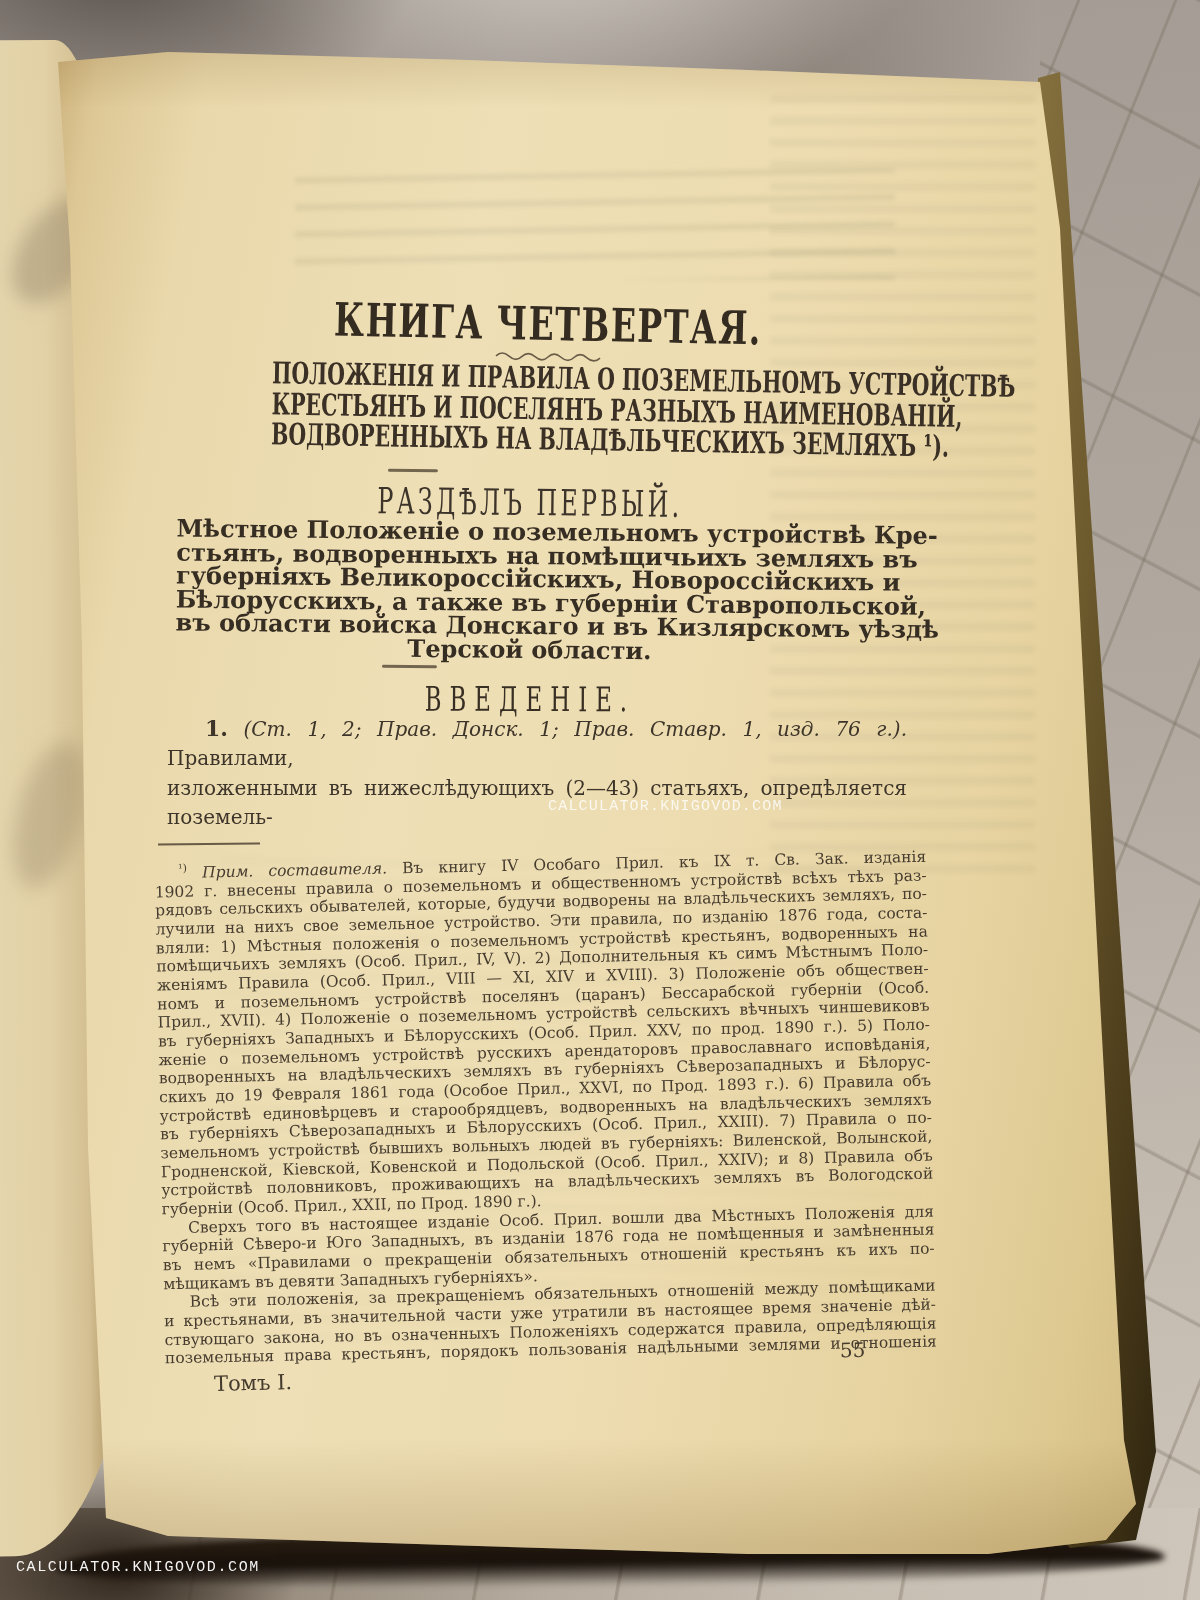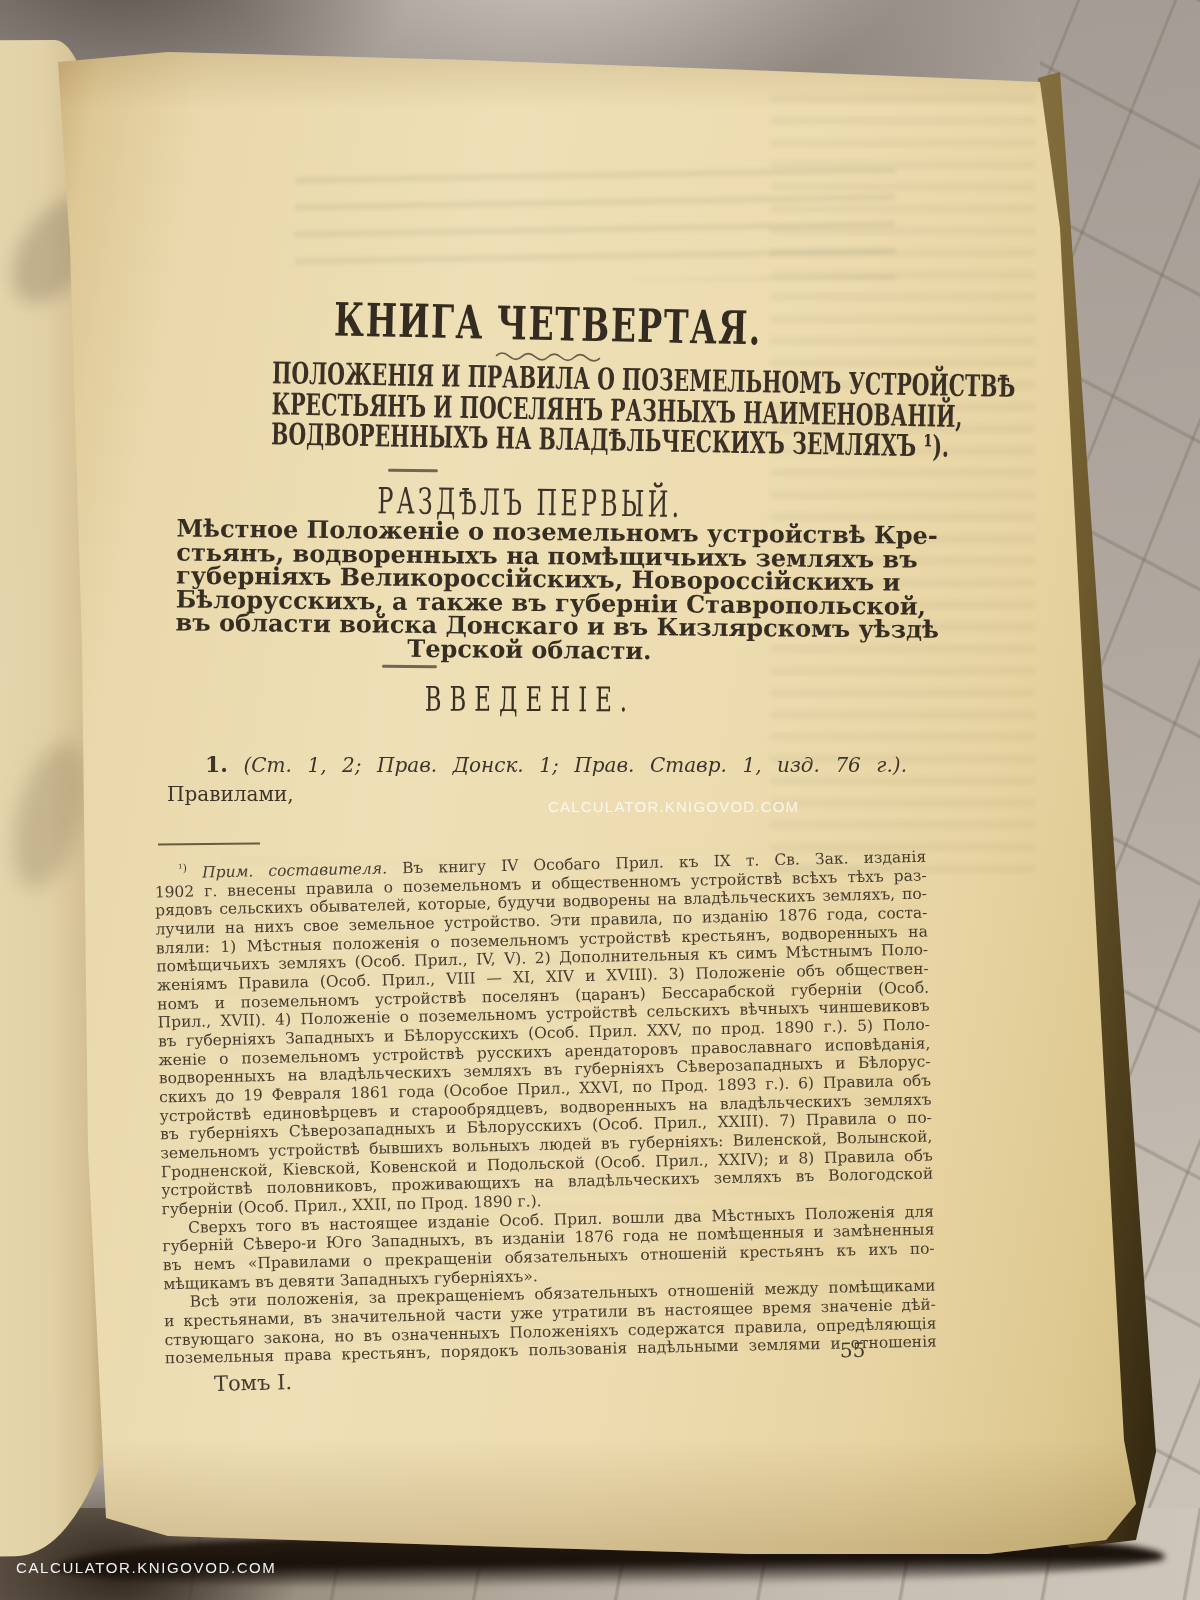--- a/index.html
+++ b/index.html
@@ -70,41 +70,41 @@
   .dash1{left:388px;top:469px;width:50px;transform:rotate(.8deg);}
   .dash2{left:382px;top:665px;width:55px;transform:rotate(.3deg);}
   .t-razdel{left:150px;top:482px;width:760px;text-align:center;font-size:36px;letter-spacing:5px;
     white-space:nowrap;color:#3c332a;transform:rotate(.7deg) scaleX(.66);}
   .t-lead{left:176px;top:520px;width:708px;font-weight:bold;font-size:24px;line-height:23.6px;
     color:#362d23;transform:rotate(.55deg);}
   .t-lead .jl{text-align:justify;text-align-last:justify;white-space:nowrap;}
   .t-lead .cl{text-align:center;}
   .t-vved{left:150px;top:679px;width:760px;text-align:center;font-size:34px;letter-spacing:12px;
     white-space:nowrap;color:#372e24;transform:rotate(.2deg) scaleX(.67);}
-  .t-intro{left:167px;top:714px;width:740px;font-size:20px;line-height:29.4px;color:#3e352a;margin-top:36px;}
+  .t-intro{left:167px;top:714px;width:740px;font-size:20px;line-height:29.4px;color:#3e352a;}
   .t-intro .jl{text-align:justify;text-align-last:justify;}
   .t-intro .first{text-indent:38px;}
   .t-intro .num{font-weight:bold;font-size:22px;}
   .t-intro .cite{font-style:italic;}
   .fn-rule{left:158px;top:843px;width:102px;height:2px;background:rgba(70,58,44,.8);transform:rotate(-.5deg);}
   .t-fn{left:154px;top:852px;width:772px;font-size:15.5px;line-height:18.65px;color:#463c2f;
     transform:rotate(-1.25deg);transform-origin:50% 0;}
   .t-fn .jl,.t-fn div{text-align:justify;text-align-last:justify;}
   .t-fn .first{text-indent:24px;}
   .t-fn .it{font-style:italic;}
   .t-fn .sup{vertical-align:super;font-size:11px;}
   .t-fn .p1 div:last-child{text-align-last:left;}
   .t-fn .p2 div:first-child{text-indent:26px;}
   .t-fn .p2 div:last-child{text-align-last:left;}
   .t-fn .p3 div:first-child{text-indent:26px;}
   .t-pageno{left:840px;top:1338px;font-size:20px;color:#443a2d;transform:rotate(-1deg);}
   .t-volume{left:214px;top:1371px;font-size:21px;color:#443a2d;transform:rotate(-1.4deg);}
 
   
-  .wm{font-family:Liberation Sans, sans-serif;color:#ffffff;white-space:nowrap;}
+  .wm{font-family:Liberation Mono, monospace;color:#ffffff;white-space:nowrap;}
   .wm-mid{left:548px;top:798px;font-size:15px;letter-spacing:1.2px;opacity:.8;}
   .wm-bot{left:16px;top:1559px;font-size:15px;letter-spacing:1.6px;opacity:.95;}
 </style>
 </head>
 <body>
 
 <div id="photo">
 
   <div class="abs floor-right"></div>
   <div class="abs floor-bottom"></div>
@@ -153,20 +153,21 @@
 
   <div class="abs t-vved">ВВЕДЕНІЕ.</div>
 
   <div class="abs t-intro">
     <div class="jl first">
       <span class="num">1.</span>
       <span class="cite">(Ст. 1, 2; Прав. Донск. 1; Прав. Ставр. 1, изд. 76 г.).</span>
       <span>Правилами,</span>
     </div>
     <div>
+        <div class="jl">изложенными въ нижеслѣдующихъ (2—43) статьяхъ, опредѣляется поземель-</div>
       </div>
   </div>
 
   <div class="abs fn-rule"></div>
 
   <div class="abs t-fn">
     <div class="jl first">
       <span class="sup">¹)</span>
       <span class="it">Прим. составителя.</span>
       <span>Въ книгу IV Особаго Прил. къ IX т. Св. Зак. изданія</span>

